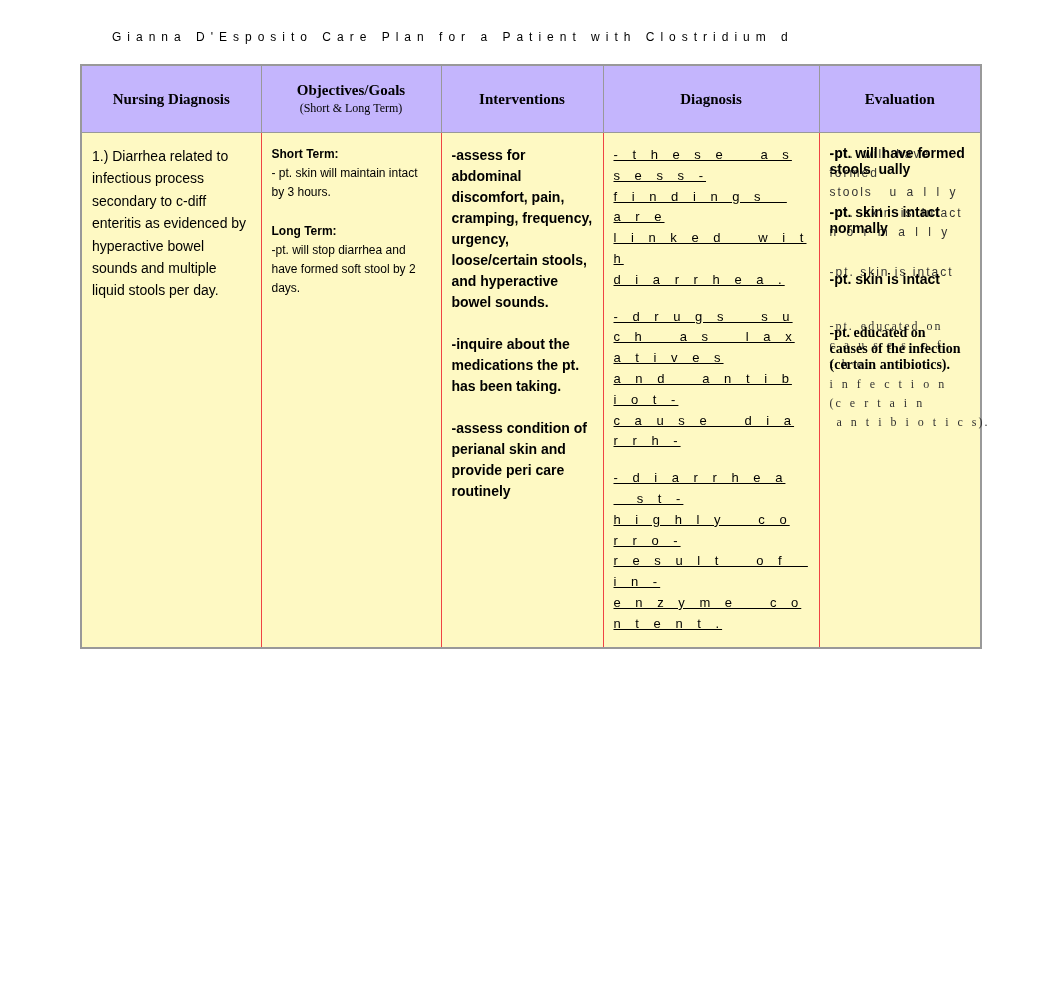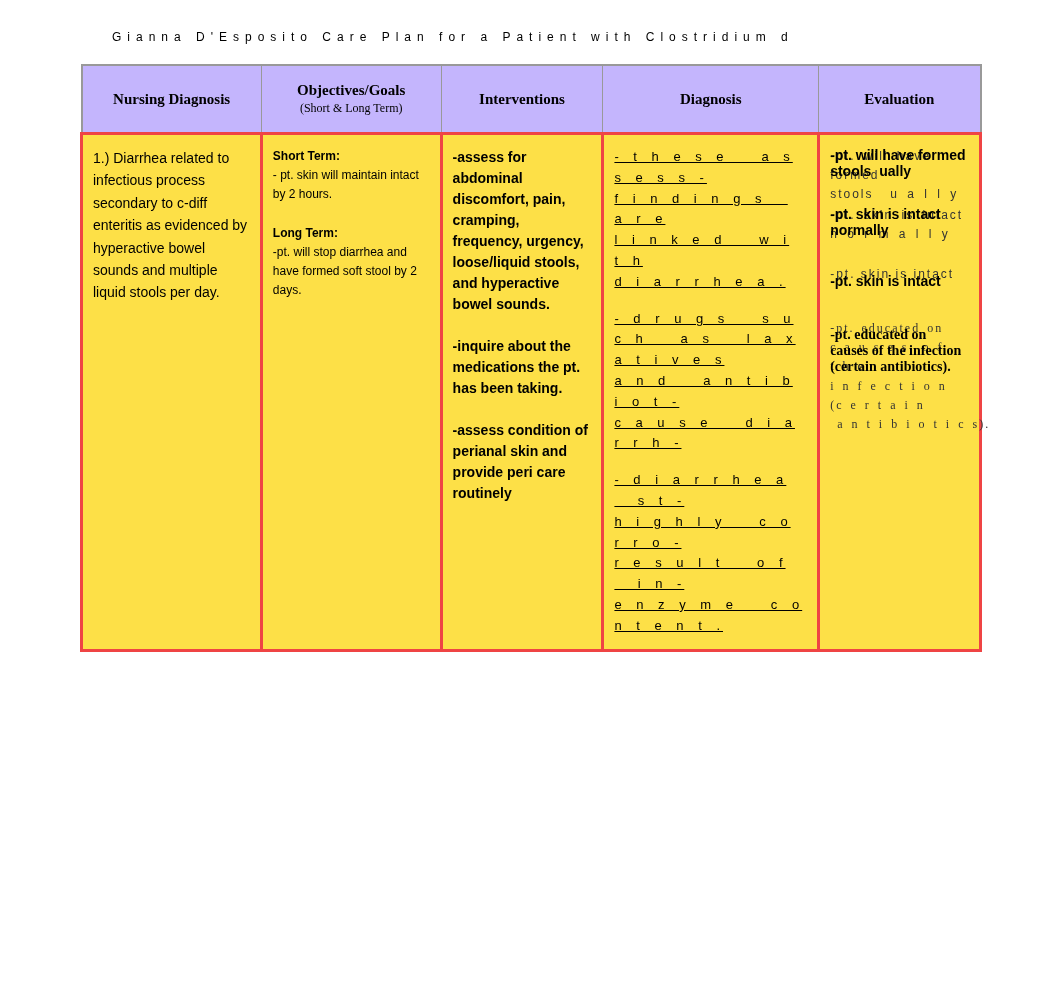--- a/index.html
+++ b/index.html
@@ -37,26 +37,26 @@
       padding: 16px 8px;
       text-align: center;
       font-size: 15px;
       font-weight: bold;
       background: #c4b5fd;
       vertical-align: middle;
       font-family: Liberation Serif, serif;
     }
 
     .care-plan-table td {
-      border: 3px solid #ef4444;
+      border: 1px solid #ef4444;
       padding: 12px 10px;
       vertical-align: top;
       font-size: 14px;
       color: #000;
-      background: #fde047;
+      background: #fef9c3;
     }
 
     .col-nursing { width: 20%; }
     .col-objectives { width: 20%; }
     .col-interventions { width: 18%; }
     .col-rationale { width: 24%; }
     .col-evaluation { width: 18%; }
 
     .rationale-block {
       position: relative;
@@ -127,29 +127,29 @@
     </tr>
   </thead>
   <tbody>
     <tr>
       <td class="row-content col-nursing">
         <p class="nursing-text">1.)  Diarrhea related to infectious process secondary to c-diff enteritis as evidenced by hyperactive bowel sounds and multiple liquid stools per day.</p>
       </td>
       <td class="row-content col-objectives">
         <p class="objectives-text">
           <strong>Short Term:</strong><br>
-          <span>- pt. skin will maintain intact by 2 hours.</span>
+          <span>- pt. skin will maintain intact by 3 hours.</span>
           <br><br>
           <strong>Long Term:</strong><br>
           <span>-pt. will stop diarrhea and have formed soft stool by 2 days.</span>
         </p>
       </td>
       <td class="row-content col-interventions">
         <p class="interventions-text">
-          <strong>-assess for abdominal discomfort, pain, cramping, frequency, urgency, loose/liquid stools, and hyperactive bowel sounds.</strong>
+          <strong>-assess for abdominal discomfort, pain, cramping, frequency, urgency, loose/certain stools, and hyperactive bowel sounds.</strong>
           <br><br>
           <strong>-inquire about the medications the pt. has been taking.</strong>
           <br><br>
           <strong>-assess condition of perianal skin and provide peri care routinely</strong>
         </p>
       </td>
       <td class="row-content col-rationale">
         <div class="rationale-block">
           <span class="r-line">- t h e s e &nbsp; a s s e s s -</span>
           <span class="r-line">f i n d i n g s &nbsp; a r e</span>

